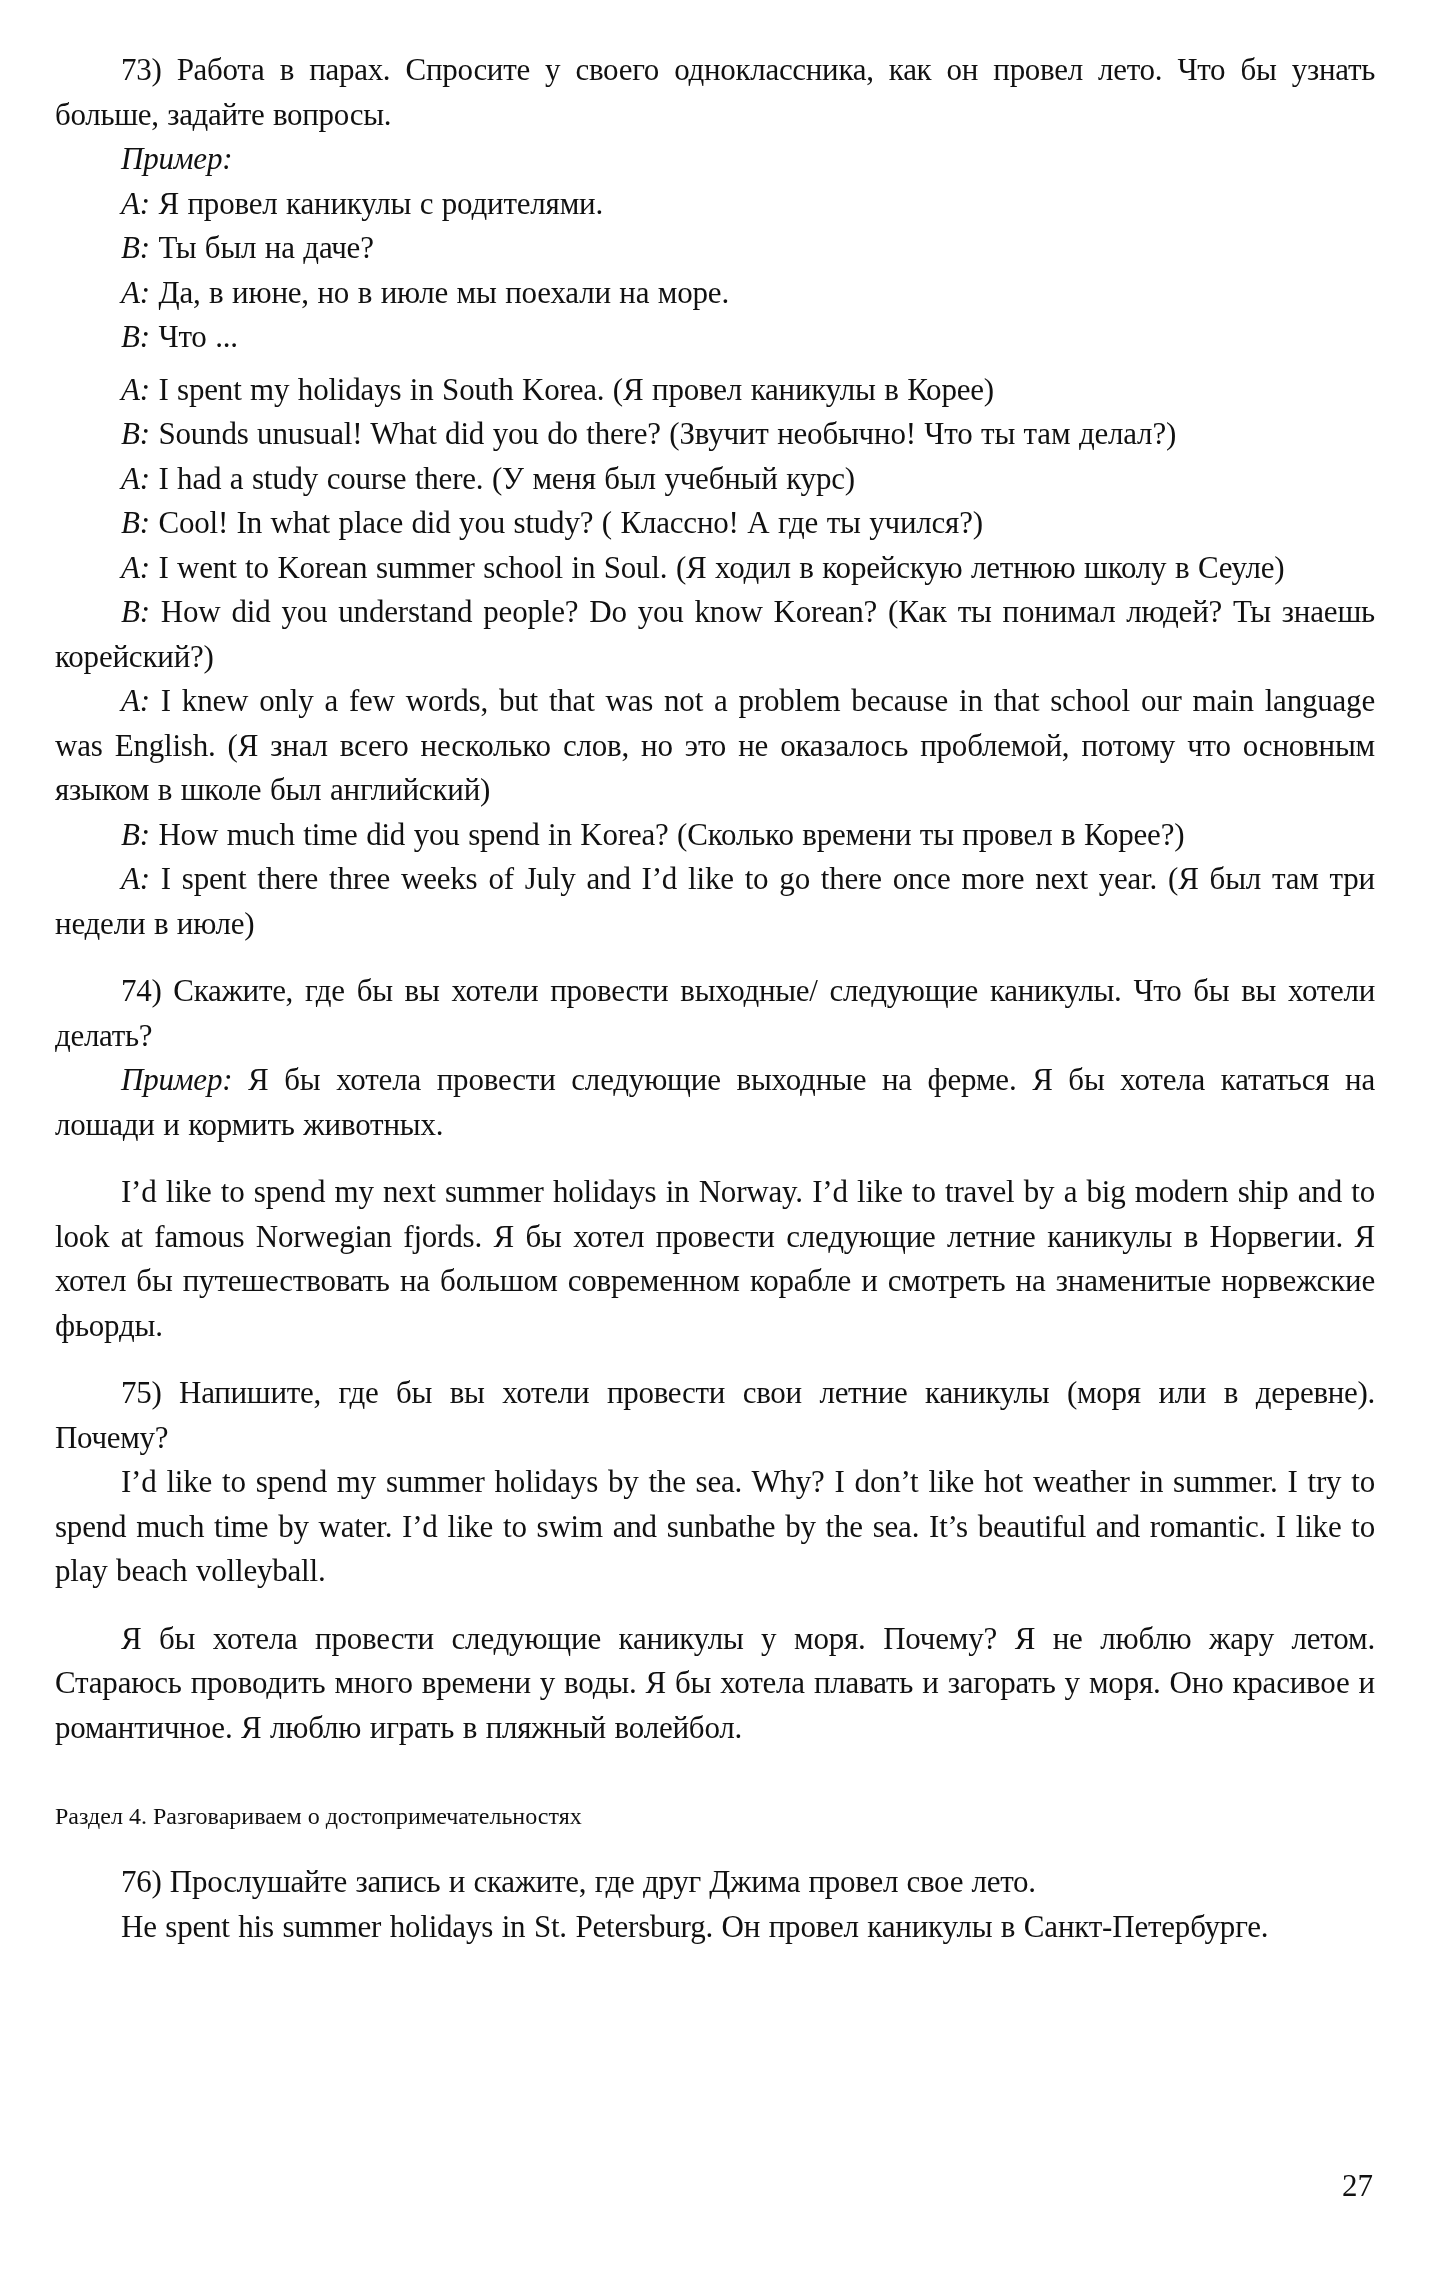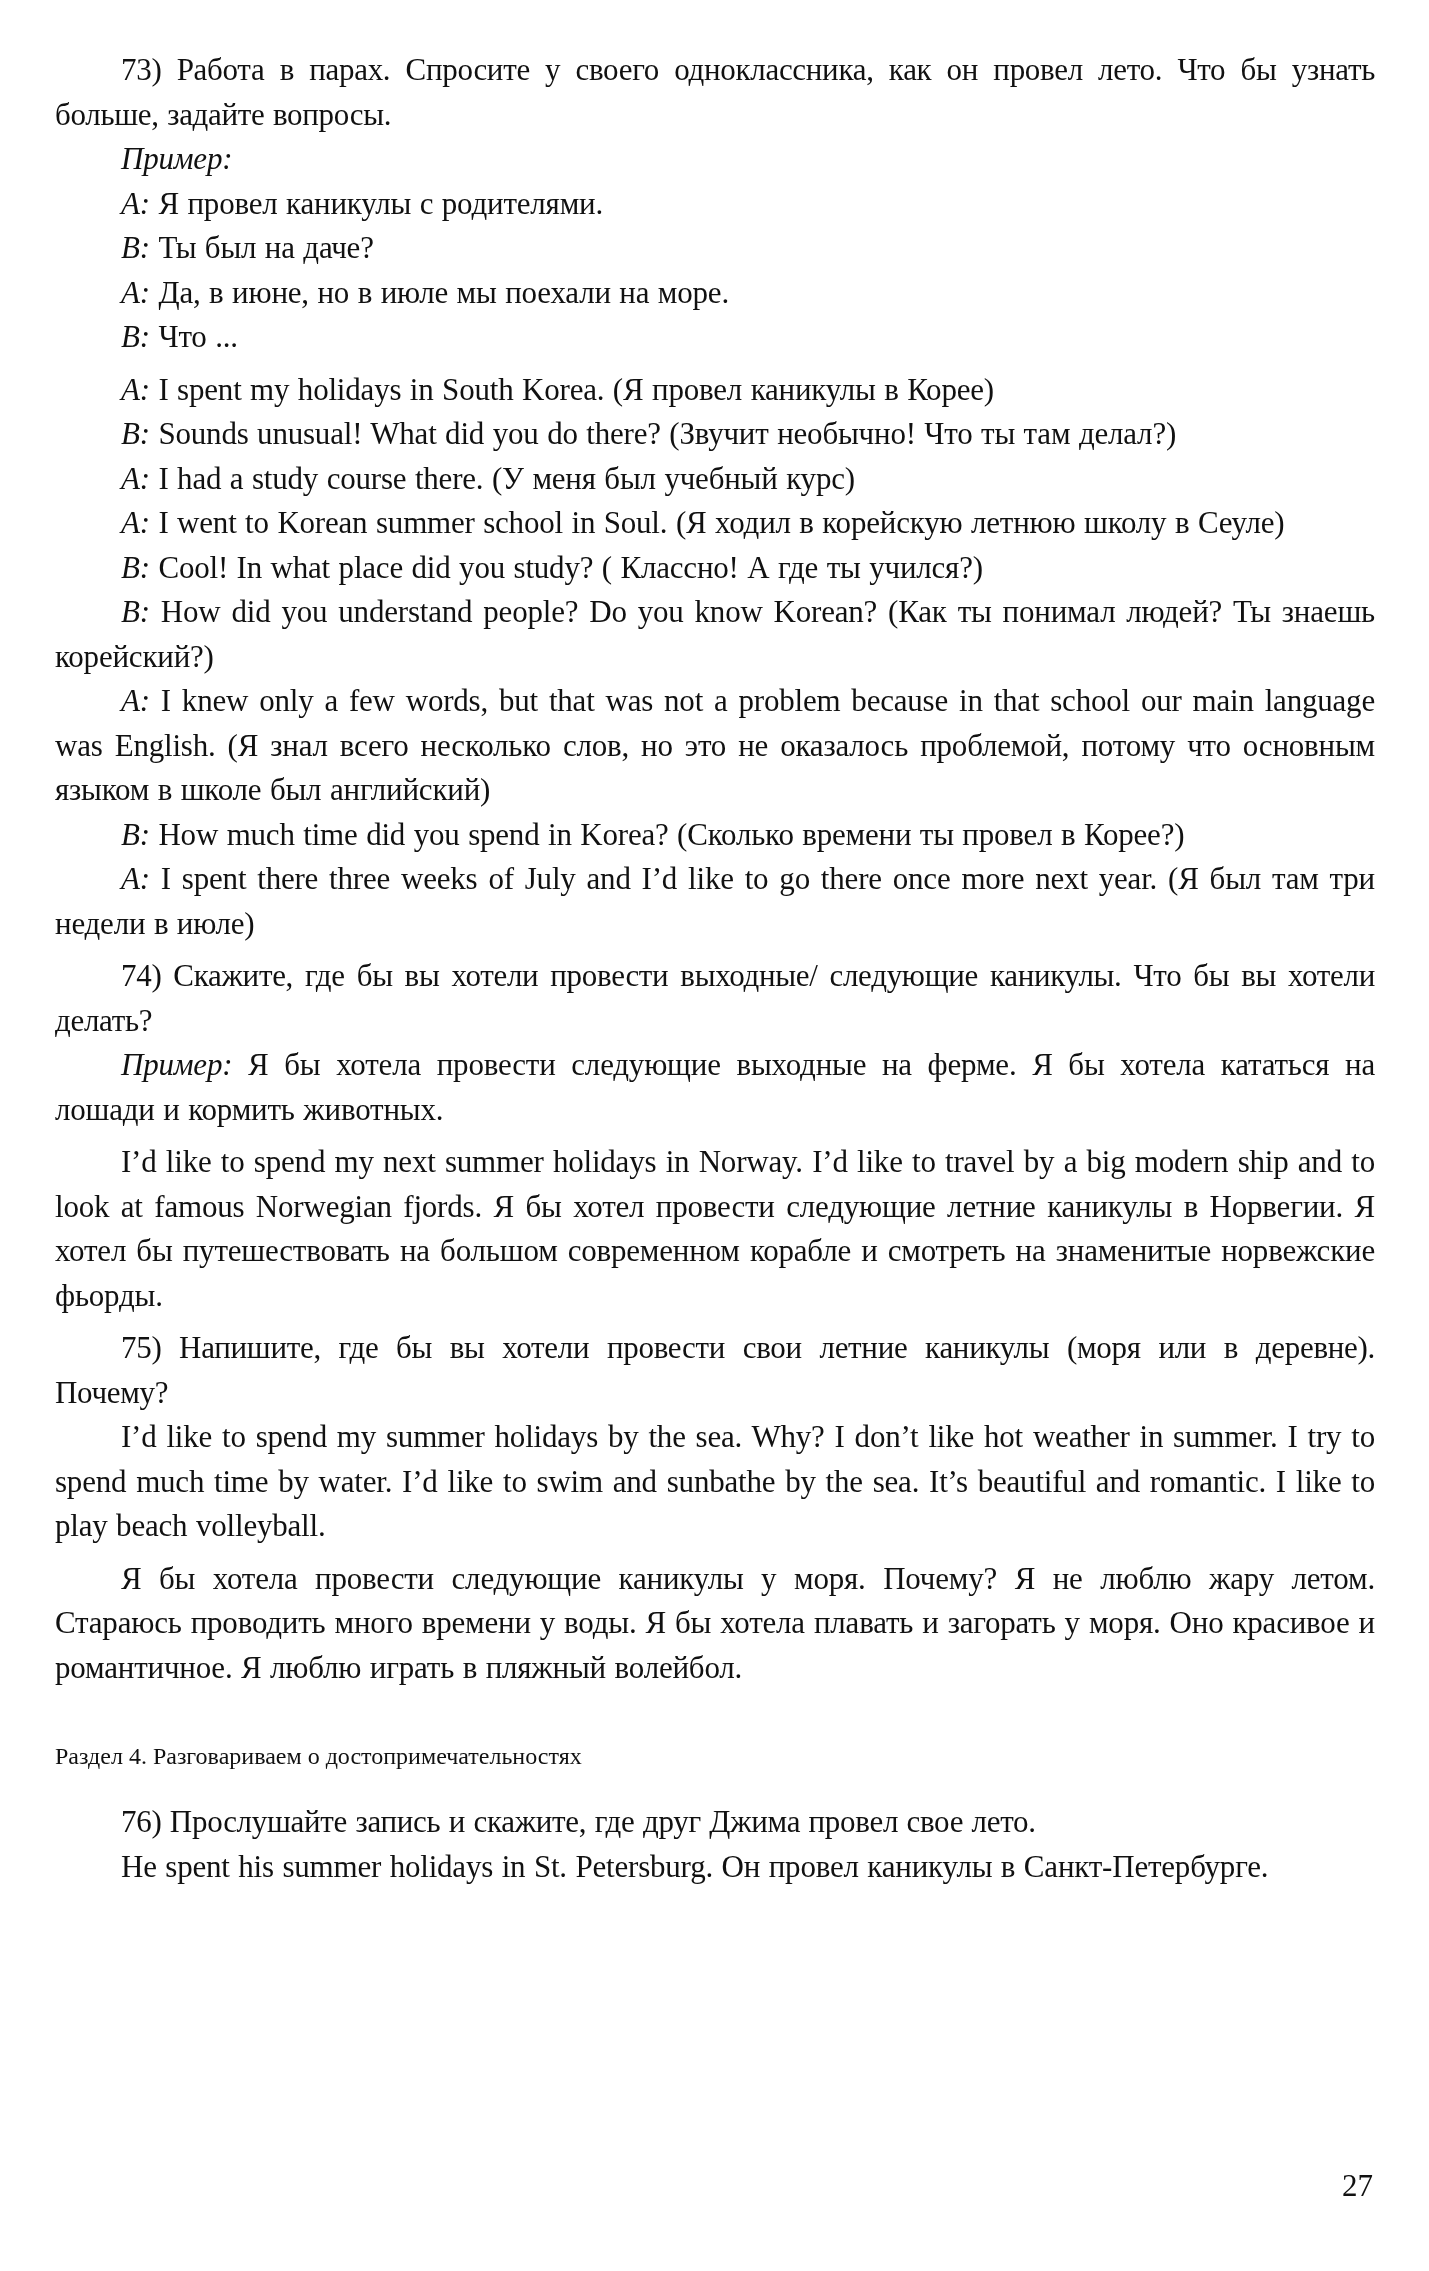--- a/index.html
+++ b/index.html
@@ -28,21 +28,21 @@
       text-align: justify;
       letter-spacing: -0.2px;
       word-spacing: 1px;
     }
     .indent { text-indent: 66px; }
     .task {
       font-weight: normal;
       letter-spacing: -0.3px;
     }
     .gap { margin-top: 8px; }
-    .gap-lg { margin-top: 8px; }
+    .gap-lg { margin-top: 23px; }
     .line { padding-left: 66px; text-align: left; }
     .it { font-style: italic; }
     .section-title {
       margin: 44px 0 22px 0;
       text-align: left;
       font-weight: normal;
       font-size: 24px;
       line-height: 44px;
       padding-right: 20px;
     }
@@ -62,22 +62,22 @@
   <p class="indent task">73) Работа в парах. Спросите у своего одноклассника, как он провел лето. Что бы узнать больше, задайте вопросы.</p>
   <p class="line"><span class="it">Пример</span><span class="it">:</span></p>
   <p class="line"><span class="it">A</span><span class="it">: </span><span>Я провел каникулы с родителями.</span></p>
   <p class="line"><span class="it">B</span><span class="it">: </span><span>Ты был на даче?</span></p>
   <p class="line"><span class="it">A</span><span class="it">: </span><span>Да, в июне, но в июле мы поехали на море.</span></p>
   <p class="line"><span class="it">B</span><span class="it">: </span><span>Что ...</span></p>
 
   <p class="indent gap"><span class="it">A</span><span class="it">: </span><span>I spent my holidays in South Korea. (Я провел каникулы в Корее)</span></p>
   <p class="indent"><span class="it">B</span><span class="it">: </span><span>Sounds unusual! What did you do there? (Звучит необычно! Что ты там делал?)</span></p>
   <p class="indent"><span class="it">A</span><span class="it">: </span><span>I had a study course there. (У меня был учебный курс)</span></p>
+  <p class="indent"><span class="it">B</span><span class="it">: </span><span>Cool! In what place did you study? ( Классно! А где ты учился?)</span></p>
   <p class="indent"><span class="it">A</span><span class="it">: </span><span>I went to Korean summer school in Soul. (Я ходил в корейскую летнюю школу в Сеуле)</span></p>
-  <p class="indent"><span class="it">B</span><span class="it">: </span><span>Cool! In what place did you study? ( Классно! А где ты учился?)</span></p>
   <p class="indent"><span class="it">B</span><span class="it">: </span><span>How did you understand people? Do you know Korean? (Как ты понимал людей? Ты знаешь корейский?)</span></p>
   <p class="indent"><span class="it">A</span><span class="it">: </span><span>I knew only a few words, but that was not a problem because in that school our main language was English. (Я знал всего несколько слов, но это не оказалось проблемой, потому что основным языком в школе был английский)</span></p>
   <p class="indent"><span class="it">B</span><span class="it">: </span><span>How much time did you spend in Korea? (Сколько времени ты провел в Корее?)</span></p>
   <p class="indent"><span class="it">A</span><span class="it">: </span><span>I spent there three weeks of July and I’d like to go there once more next year. (Я был там три недели в июле)</span></p>
 
   <p class="indent task gap-lg">74) Скажите, где бы вы хотели провести выходные/ следующие каникулы. Что бы вы хотели делать?</p>
   <p class="indent"><span class="it">Пример</span><span class="it">: </span><span>Я бы хотела провести следующие выходные на ферме. Я бы хотела кататься на лошади и кормить животных.</span></p>
   <p class="indent gap-lg">I’d like to spend my next summer holidays in Norway. I’d like to travel by a big modern ship and to look at famous Norwegian fjords. Я бы хотел провести следующие летние каникулы в Норвегии. Я хотел бы путешествовать на большом современном корабле и смотреть на знаменитые норвежские фьорды.</p>
 
   <p class="indent task gap-lg">75) Напишите, где бы вы хотели провести свои летние каникулы (моря или в деревне). Почему?</p>

